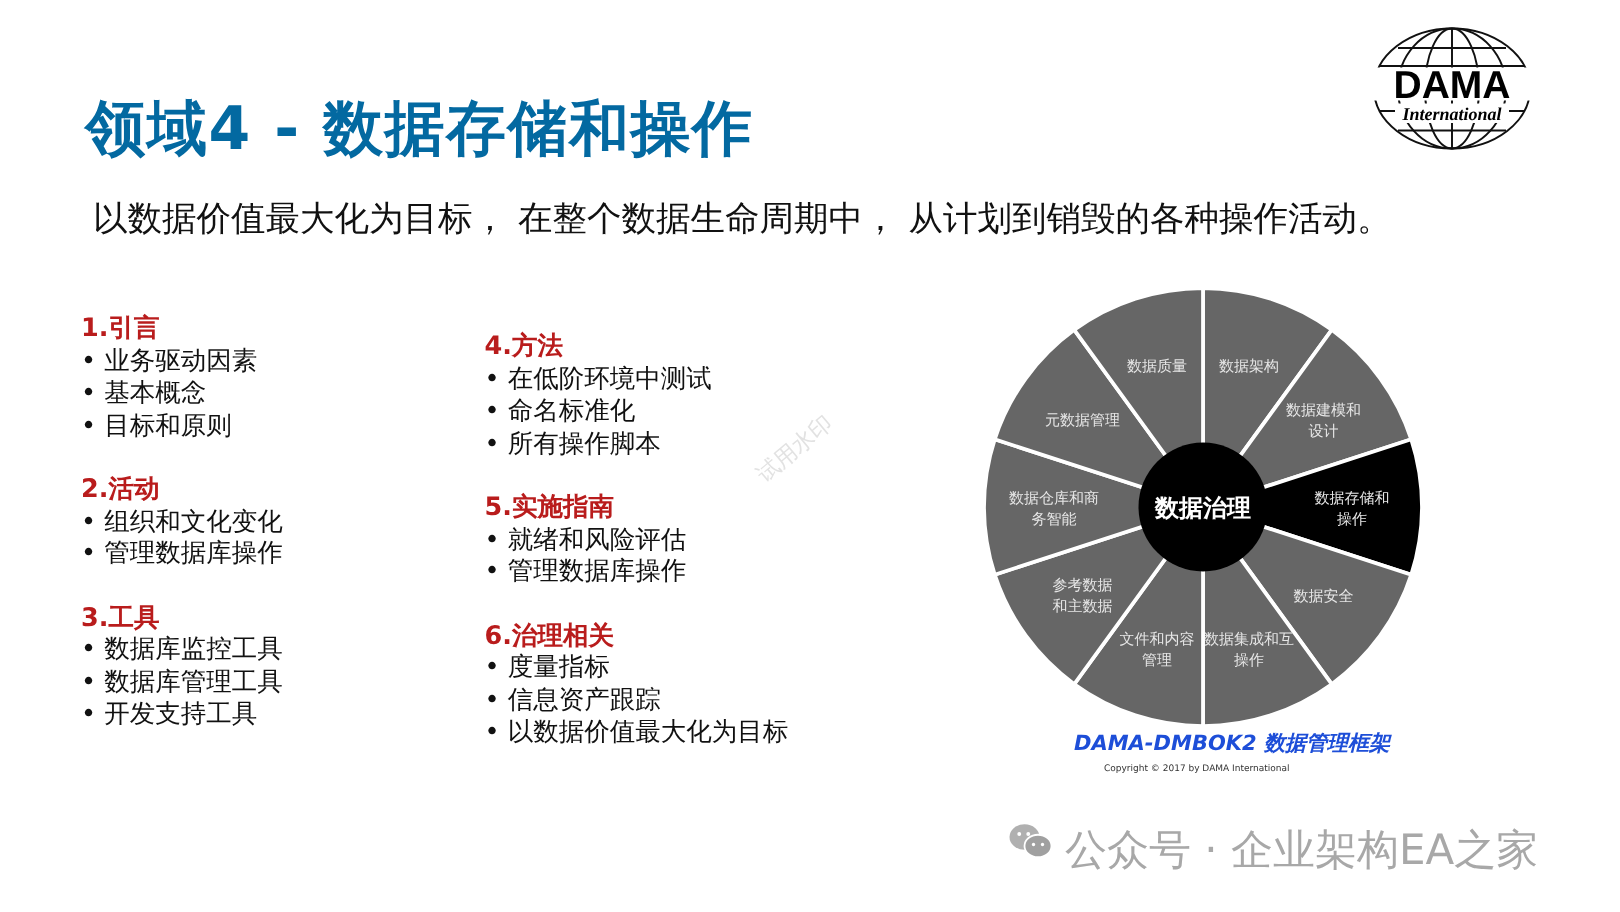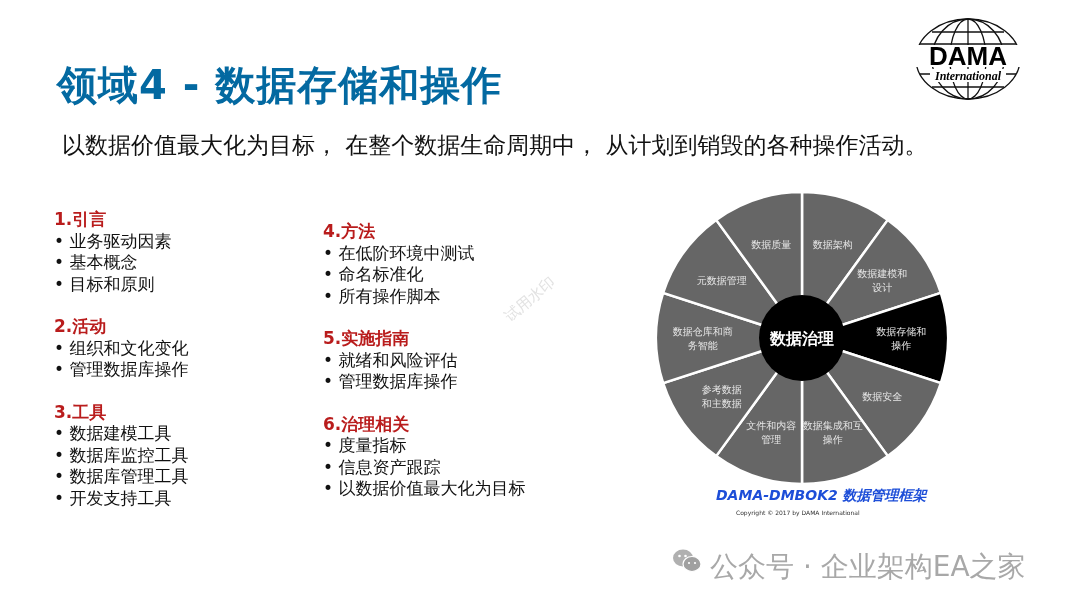--- a/index.html
+++ b/index.html
@@ -53,21 +53,20 @@
     <div class="item">基本概念</div>
     <div class="item">目标和原则</div>
   </div>
   <div class="sec">
     <div class="sec-h">2.活动</div>
     <div class="item">组织和文化变化</div>
     <div class="item">管理数据库操作</div>
   </div>
   <div class="sec">
     <div class="sec-h">3.工具</div>
-    <div class="item">数据建模工具</div>
     <div class="item">数据库监控工具</div>
     <div class="item">数据库管理工具</div>
     <div class="item">开发支持工具</div>
   </div>
 </div>
 
 <div class="col col2">
   <div class="sec">
     <div class="sec-h">4.方法</div>
     <div class="item">在低阶环境中测试</div>

